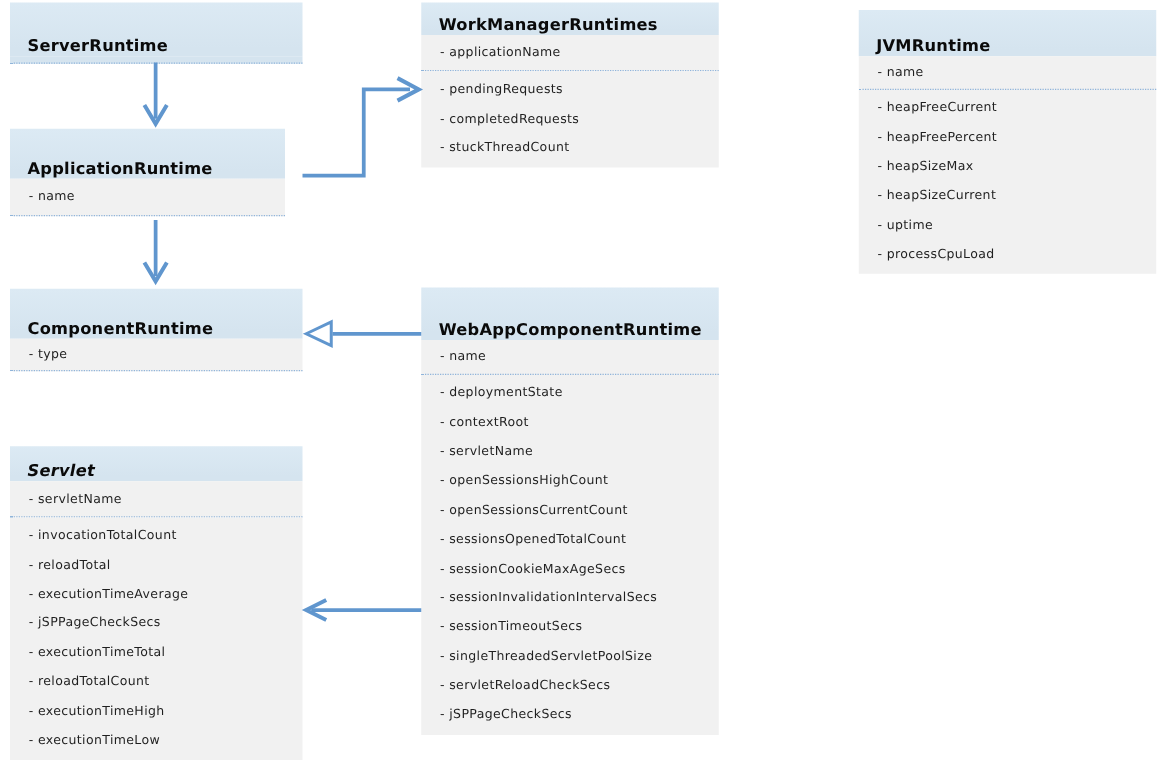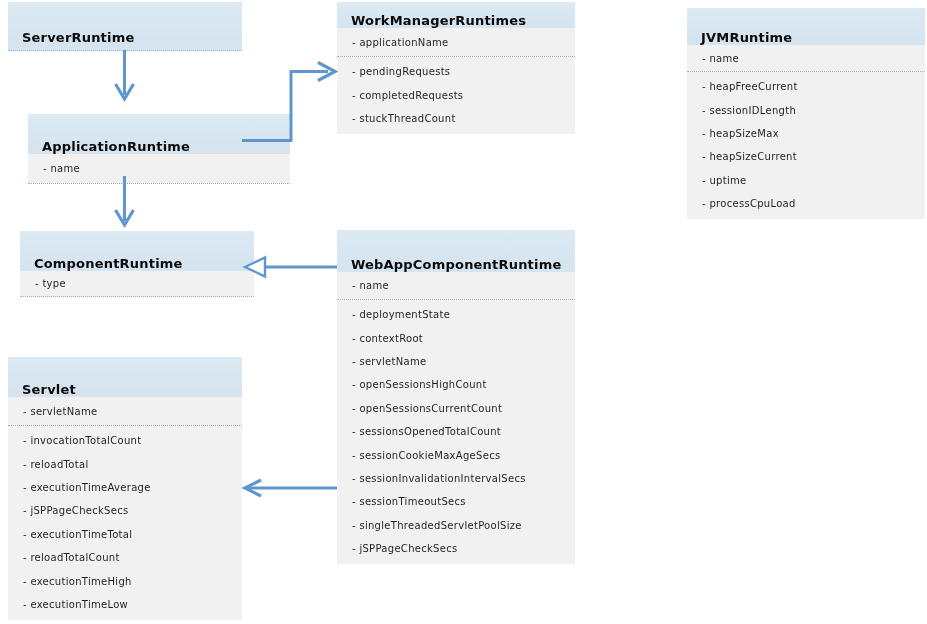--- a/index.html
+++ b/index.html
@@ -32,40 +32,40 @@
 
 <div class="canvas">
 
   <div class="cls" style="left:8px;top:2px;width:234px;">
     <div class="hdr" style="height:43px;">
       <span class="title">ServerRuntime</span>
     </div>
     <div class="comp first emptyblue" style="height:6px;"></div>
   </div>
 
-  <div class="cls" style="left:8px;top:114px;width:262px;margin-left:20px;">
+  <div class="cls" style="left:8px;top:103px;width:220px;">
     <div class="hdr" style="height:40px;">
       <span class="title">ApplicationRuntime</span>
     </div>
     <div class="comp first" style="height:30px;">
       <div class="attr">- name</div>
     </div>
   </div>
 
-  <div class="cls" style="left:20px;top:231px;width:234px;border-radius:26px;">
+  <div class="cls" style="left:8px;top:231px;width:234px;border-radius:26px;">
     <div class="hdr" style="height:40px;">
       <span class="title">ComponentRuntime</span>
     </div>
     <div class="comp first" style="height:26px;">
       <div class="attr">- type</div>
     </div>
   </div>
 
   <div class="cls" style="left:8px;top:357px;width:234px;">
-    <div class="hdr" style="height:40px;">
+    <div class="hdr" style="height:28px;font-style:italic;">
       <span class="title">Servlet</span>
     </div>
     <div class="comp first" style="height:29px;">
       <div class="attr">- servletName</div>
     </div>
     <div class="comp rest">
       <div class="attr">- invocationTotalCount</div>
       <div class="attr">- reloadTotal</div>
       <div class="attr">- executionTimeAverage</div>
       <div class="attr">- jSPPageCheckSecs</div>
@@ -101,34 +101,35 @@
       <div class="attr">- deploymentState</div>
       <div class="attr">- contextRoot</div>
       <div class="attr">- servletName</div>
       <div class="attr">- openSessionsHighCount</div>
       <div class="attr">- openSessionsCurrentCount</div>
       <div class="attr">- sessionsOpenedTotalCount</div>
       <div class="attr">- sessionCookieMaxAgeSecs</div>
       <div class="attr">- sessionInvalidationIntervalSecs</div>
       <div class="attr">- sessionTimeoutSecs</div>
       <div class="attr">- singleThreadedServletPoolSize</div>
+      <div class="attr">- servletReloadCheckSecs</div>
       <div class="attr">- jSPPageCheckSecs</div>
     </div>
   </div>
 
   <div class="cls" style="left:687px;top:8px;width:238px;">
     <div class="hdr" style="height:37px;">
       <span class="title">JVMRuntime</span>
     </div>
     <div class="comp first" style="height:27px;">
       <div class="attr">- name</div>
     </div>
     <div class="comp rest">
       <div class="attr">- heapFreeCurrent</div>
-      <div class="attr">- sessionIDLength</div>
+      <div class="attr">- heapFreePercent</div>
       <div class="attr">- heapSizeMax</div>
       <div class="attr">- heapSizeCurrent</div>
       <div class="attr">- uptime</div>
       <div class="attr">- processCpuLoad</div>
     </div>
   </div>
 
   <svg class="wires" width="927" height="624" viewBox="0 0 927 624">
 
     <g>

